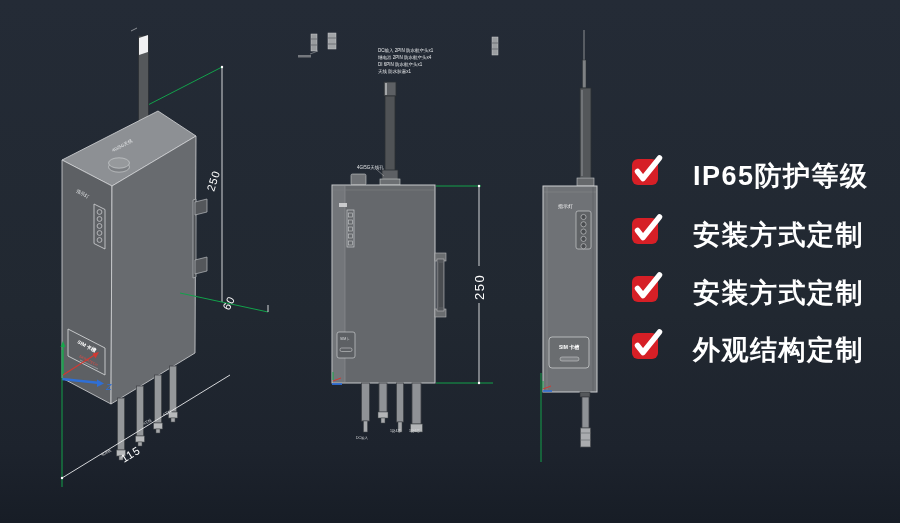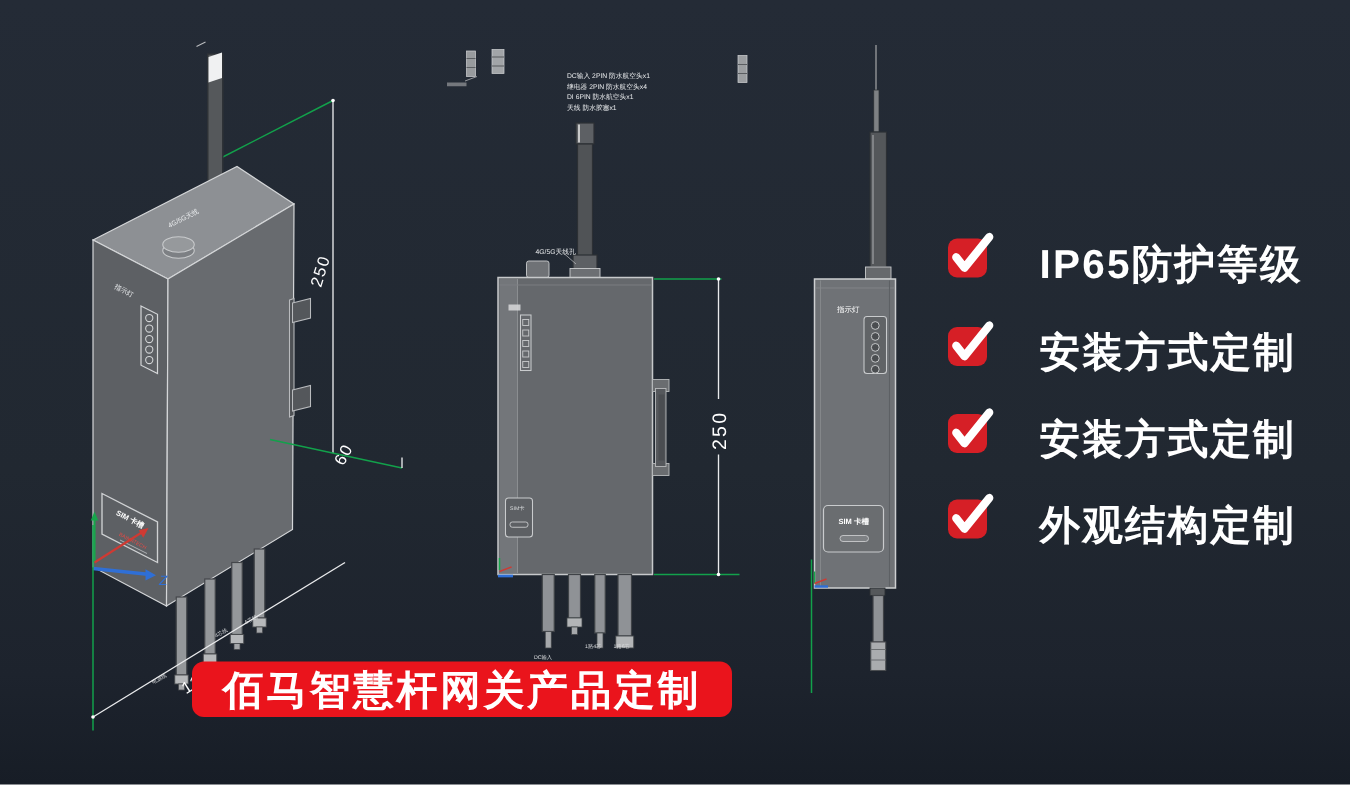--- a/index.html
+++ b/index.html
@@ -319,17 +319,14 @@
     </div>
     <div class="feature-row" style="top:176px">
       <svg class="check-icon" viewBox="0 0 27 27">
         <rect x="0" y="1" width="26" height="26" rx="6" style="fill:var(--check-red)"></rect>
         <path d="M5.5 13.5 L11 20.5 L27.5 0" fill="none" stroke="#fff" stroke-width="5.5" stroke-linecap="round" stroke-linejoin="round"></path>
       </svg>
       <span class="label">外观结构定制</span>
     </div>
   </div>
 
-  <div class="banner">
-    <span>佰马智慧杆网关产品定制</span>
-  </div>
 
 </div>
 
 </body></html>

